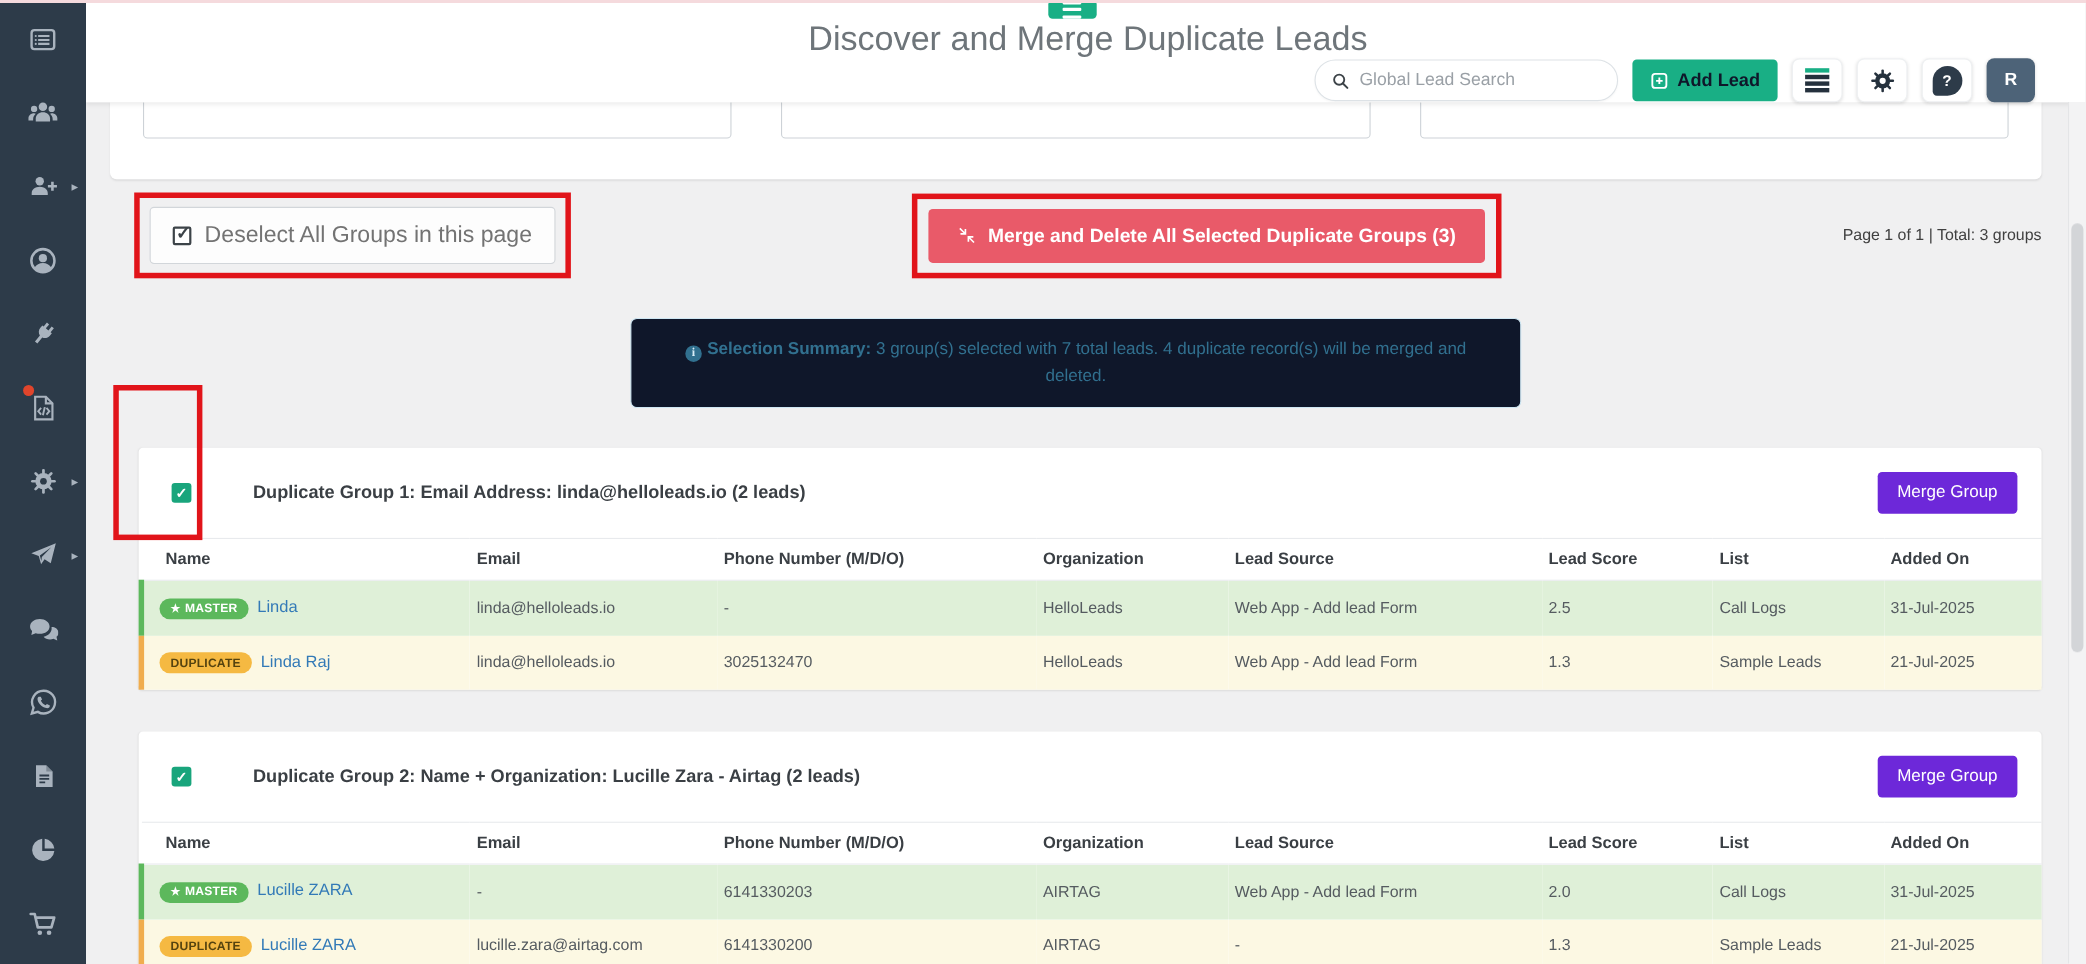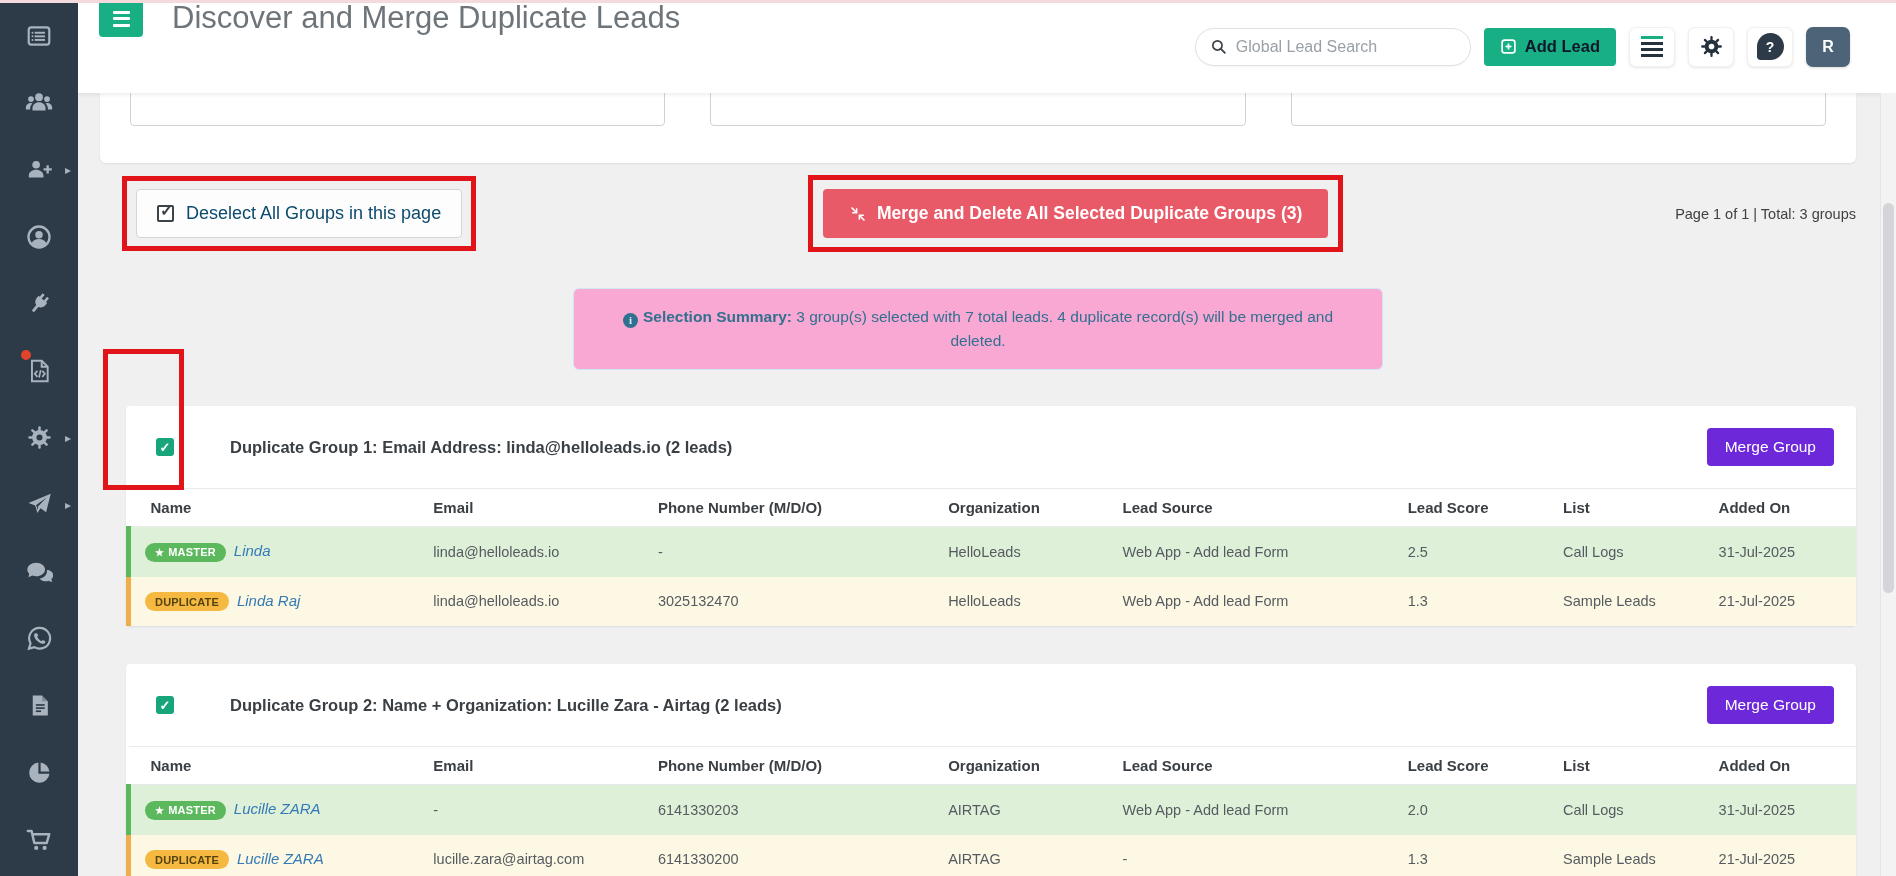--- a/index.html
+++ b/index.html
@@ -14,22 +14,22 @@
   .side-item { height:67px; width:78px; display:flex; align-items:center;
     justify-content:center; color:#a9b3be; position:relative; cursor:pointer; }
   .side-item svg { display:block; }
   .chev { position:absolute; right:7px; top:50%; transform:translateY(-50%);
     font-size:12px; color:#a9b3be; }
   .red-dot { position:absolute; left:21px; top:13px; width:10px; height:10px;
     border-radius:50%; background:#e0452c; }
 
   
   .header { position:fixed; left:78px; top:0; width:1818px; height:93px;
-    background:#fff; display:flex; padding:0 46px 0 21px;
-    box-shadow:0 2px 4px rgba(0,0,0,.07); z-index:30; }
+    background:#fff; display:flex; align-items:center; padding:0 46px 0 21px;
+    box-shadow:0 2px 4px rgba(0,0,0,.07); z-index:30;flex-direction:column; }
   .hamburger { width:44px; height:37px; border:none; border-radius:4px;
     background:#19af85; display:flex; flex-direction:column; gap:3.5px;
     align-items:center; justify-content:center; cursor:pointer; }
   .hamburger i { display:block; width:17px; height:3px; background:#fff; border-radius:1px; }
   .page-title { margin-left:29px; font-size:31px; color:#6e757a; font-weight:400; }
   .right-cluster { margin-left:auto; display:flex; align-items:center; gap:13px; }
   .search-pill { width:276px; height:38px; background:#fff; border:1px solid #dde2e6;
     border-radius:19px; display:flex; align-items:center; padding:0 14px;
     box-shadow:0 1px 2px rgba(0,0,0,.04); }
   .search-pill input { border:none; outline:none; flex:1; font-size:16px;
@@ -62,28 +62,28 @@
 
   .annotation { border:5px solid #e1141a; }
   .toolbar { margin-top:12px; display:flex; align-items:center; }
   .ann-deselect { margin-left:22px; padding:8px 9px; display:inline-block; }
   .deselect-box { background:#fdfdfd; border:1px solid #d2d6da; border-radius:4px;
     padding:13px 20px; display:flex; align-items:center; gap:12px; cursor:pointer; }
   .native-check { width:17px; height:17px; border:2px solid #3c4348; border-radius:2px;
     position:relative; background:#fff; }
   .native-check .ck { position:absolute; left:1px; top:-6px; font-size:16px;
     color:#3c4348; font-weight:bold; }
-  .deselect-label { font-size:18px; color:#0c4a6e; }
+  .deselect-label { font-size:21px; color:#737373; }
   .ann-merge { margin:0 auto; padding:9px 10px; }
   .merge-all-btn { background:#e95a69; color:#fff; border:none; border-radius:4px;
     padding:14px 26px; font-size:17.5px; font-weight:bold; display:flex;
     align-items:center; gap:10px; cursor:pointer; font-family:"Liberation Sans",sans-serif; }
   .page-info { color:#404040; font-size:14.5px; white-space:nowrap; }
 
-  .summary-box { width:810px; margin:36px auto 0; background:#f9a8d4;
+  .summary-box { width:810px; margin:36px auto 0; background:#0f172a;
     border:1px solid #cfe7f3; border-radius:6px; padding:16px 46px;
     text-align:center; color:#31708f; font-size:15.5px; line-height:1.55; }
   .summary-box b { font-weight:bold; }
   .info-icon { display:inline-flex; width:15px; height:15px; border-radius:50%;
     background:#31708f; color:#d9edf7; font-size:11px; font-weight:bold;
     align-items:center; justify-content:center; margin-right:5px;
     position:relative; top:2px; font-family:"Liberation Serif",serif; }
 
   
   .group-card { position:relative; background:#fff; border-radius:4px;
@@ -111,21 +111,21 @@
   tbody td:first-child { padding-left:14px; }
   tr.row-master { background:#dff0d8; }
   tr.row-master td:first-child { border-left:5px solid #5cb85c; }
   tr.row-dup { background:#fcf8e3; }
   tr.row-dup td:first-child { border-left:5px solid #f0ad4e; }
   .badge { display:inline-block; border-radius:11px; padding:3.5px 10px;
     font-size:11px; font-weight:bold; margin-right:8px; letter-spacing:.2px; }
   .badge-master { background:#5cb85c; color:#fff; }
   .badge-master .star { margin-right:4px; font-size:10px; }
   .badge-dup { background:#f5b942; color:#55430f; }
-  .lead-link { color:#337ab7; text-decoration:none; cursor:pointer; font-size:15px;font-style:italic; }
+  .lead-link { color:#337ab7; text-decoration:none; cursor:pointer; font-size:15px; }
 
   
   .scrollbar { position:fixed; right:0; top:93px; width:16px; height:783px;
     background:#f3f3f4; border-left:1px solid #e4e5e7; z-index:35; }
   .scrollbar .thumb { position:absolute; left:2px; width:11px; top:110px;
     height:390px; border-radius:6px; background:#d3d5d8; }
 </style>
 </head>
 <body>
 

